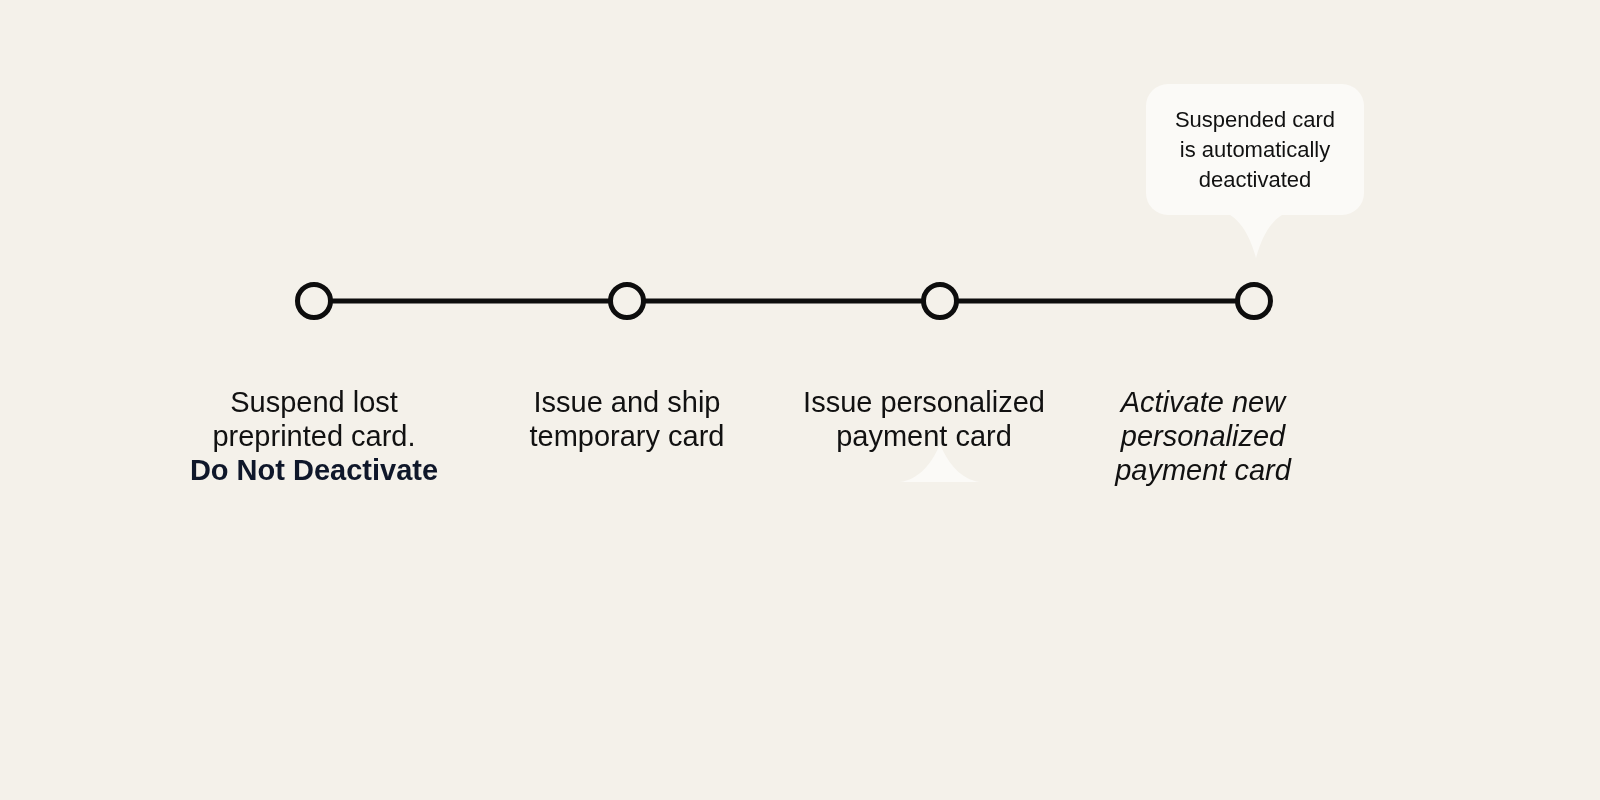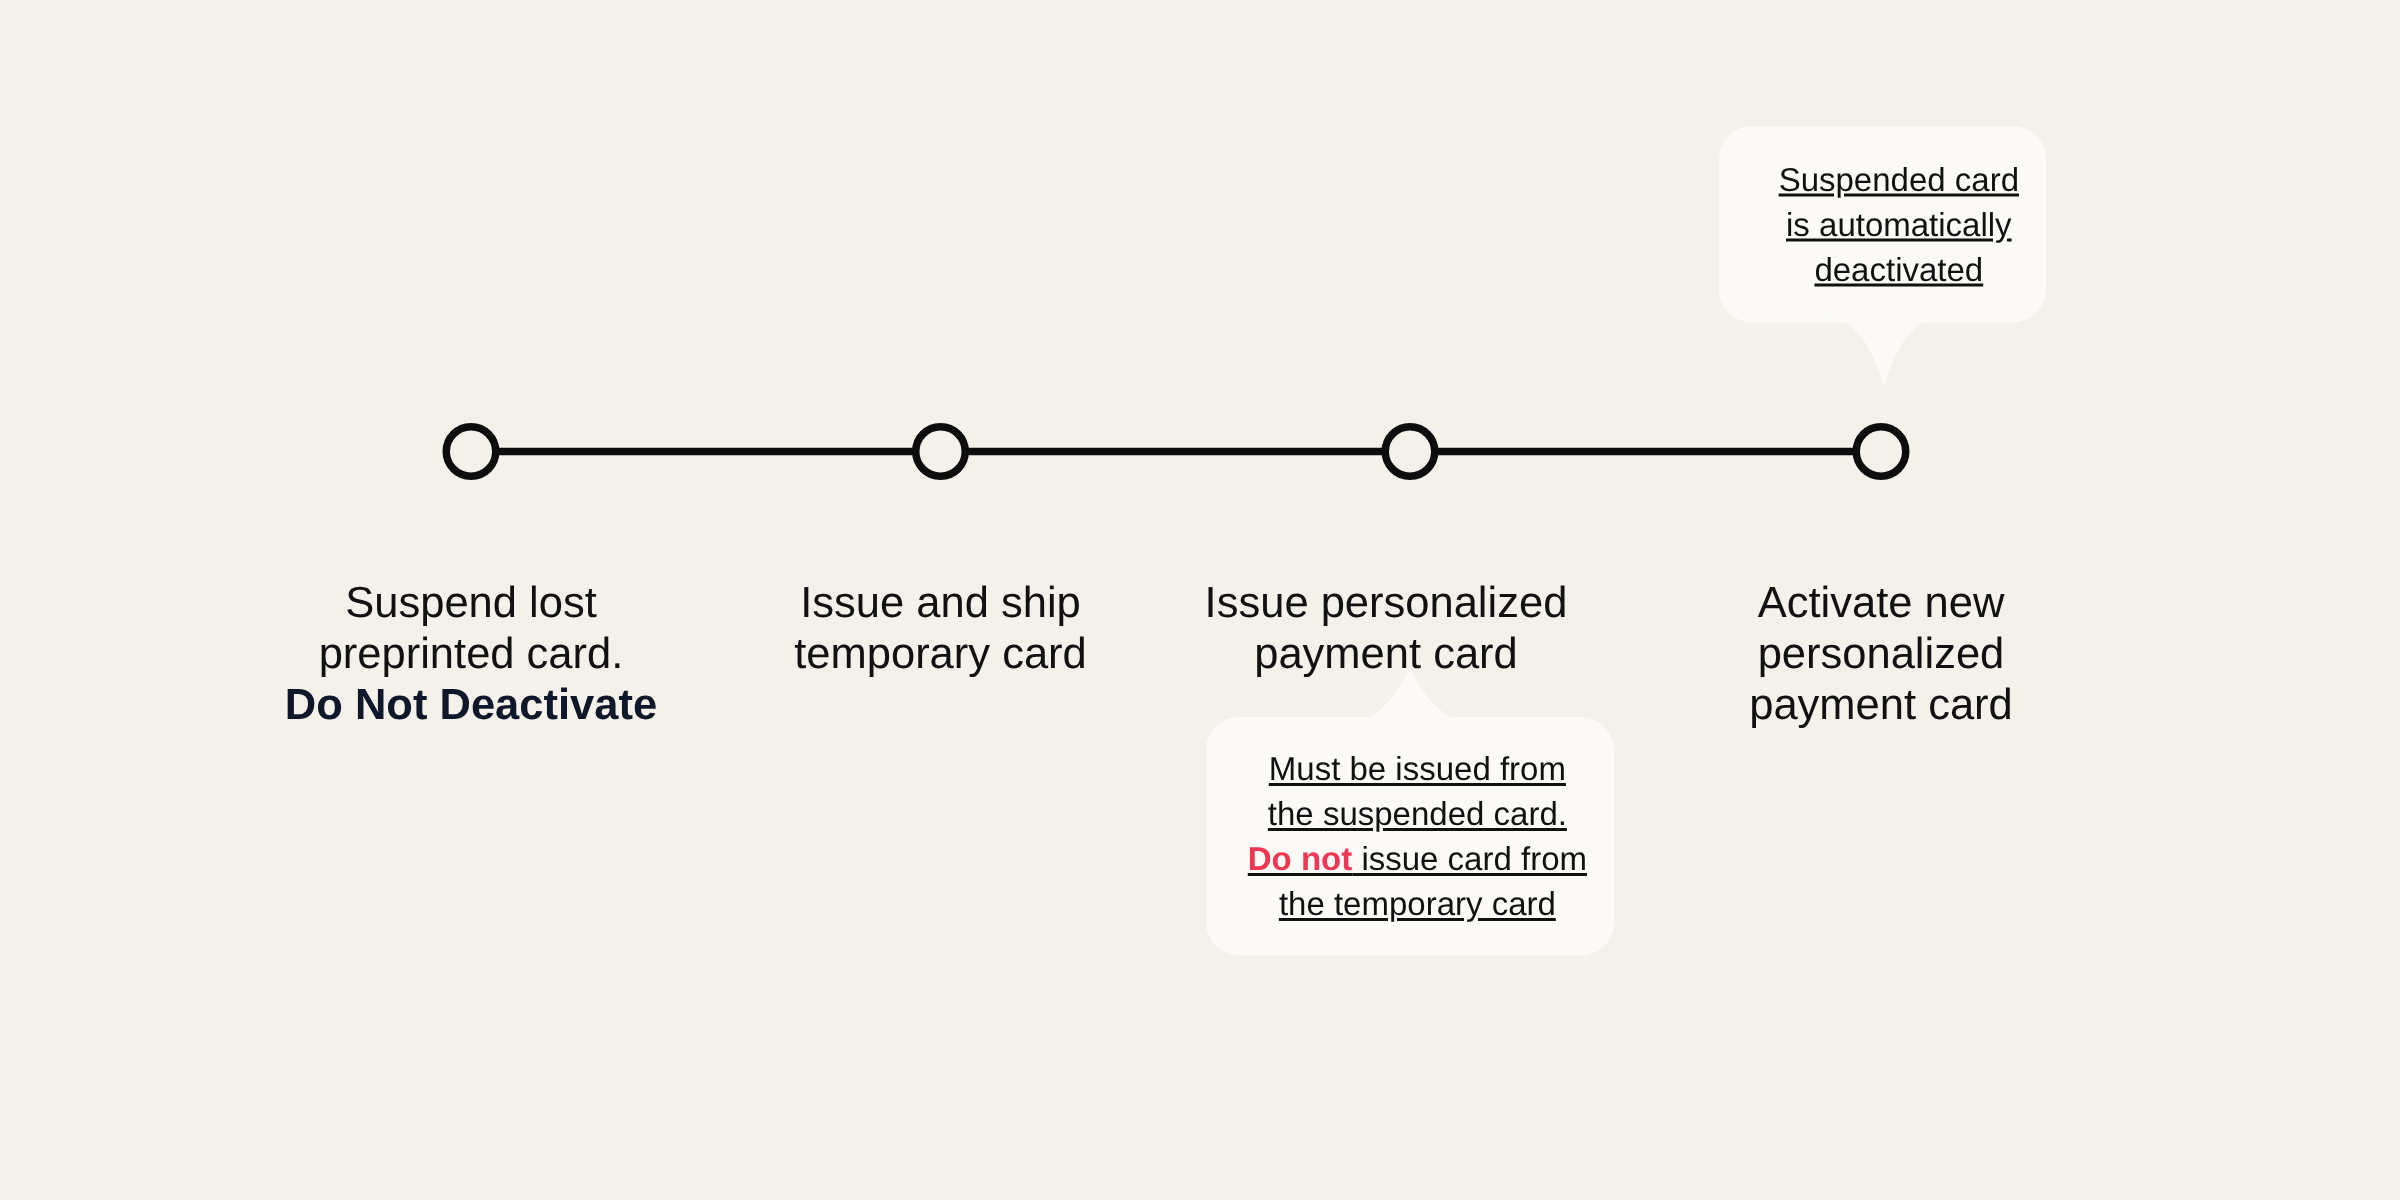--- a/index.html
+++ b/index.html
@@ -49,22 +49,21 @@
     position: absolute;
     background: #fbfaf7;
     border-radius: 22px;
     color: #111111;
     font-size: 22px;
     line-height: 30px;
     text-align: center;
     box-sizing: border-box;
     display: flex;
     align-items: center;
-    justify-content: flex-end;
-    text-decoration: underline;
+    justify-content: center;
   }
   .callout-text {
     white-space: pre-line;
     padding: 0 18px;
   }
   .callout-text .inline-emphasis {
     color: #ef3753;
     font-weight: bold;
   }
   .tail {
@@ -95,38 +94,32 @@
   <div class="step-label" style="left:467px; top:351px;">
     <span>Issue and ship
 temporary card</span>
   </div>
 
   <div class="step-label" style="left:764px; top:351px;">
     <span>Issue personalized
 payment card</span>
   </div>
 
-  <div class="step-label" style="left:1094px; top:351px;">
+  <div class="step-label" style="left:1043px; top:351px;font-style:italic;">
     <span>Activate new
 personalized
 payment card</span>
   </div>
 
   <div class="callout" style="left:1146px; top:84px; width:218px; height:131px;">
     <div class="callout-text">Suspended card
 is automatically
 deactivated</div>
   </div>
   <svg class="tail" style="left:1216px; top:210px; width:80px; height:52px;" viewBox="0 0 80 52">
     <path d="M0 0 H80 C62 2 48 18 40 48 C32 18 18 2 0 0 Z" fill="#fbfaf7"></path>
   </svg>
 
-  <div class="callout" style="left:804px; top:478px; width:272px; height:159px;">
-    <div class="callout-text"><span>Must be issued from
-the suspended card.
-</span><span class="inline-emphasis">Do not</span><span> issue card from
-the temporary card</span></div>
-  </div>
   <svg class="tail" style="left:900px; top:444px; width:80px; height:38px;" viewBox="0 0 80 38">
     <path d="M0 38 C18 36 32 20 40 0 C48 20 62 36 80 38 Z" fill="#fbfaf7"></path>
   </svg>
 
 </div>
 
 </body></html>

